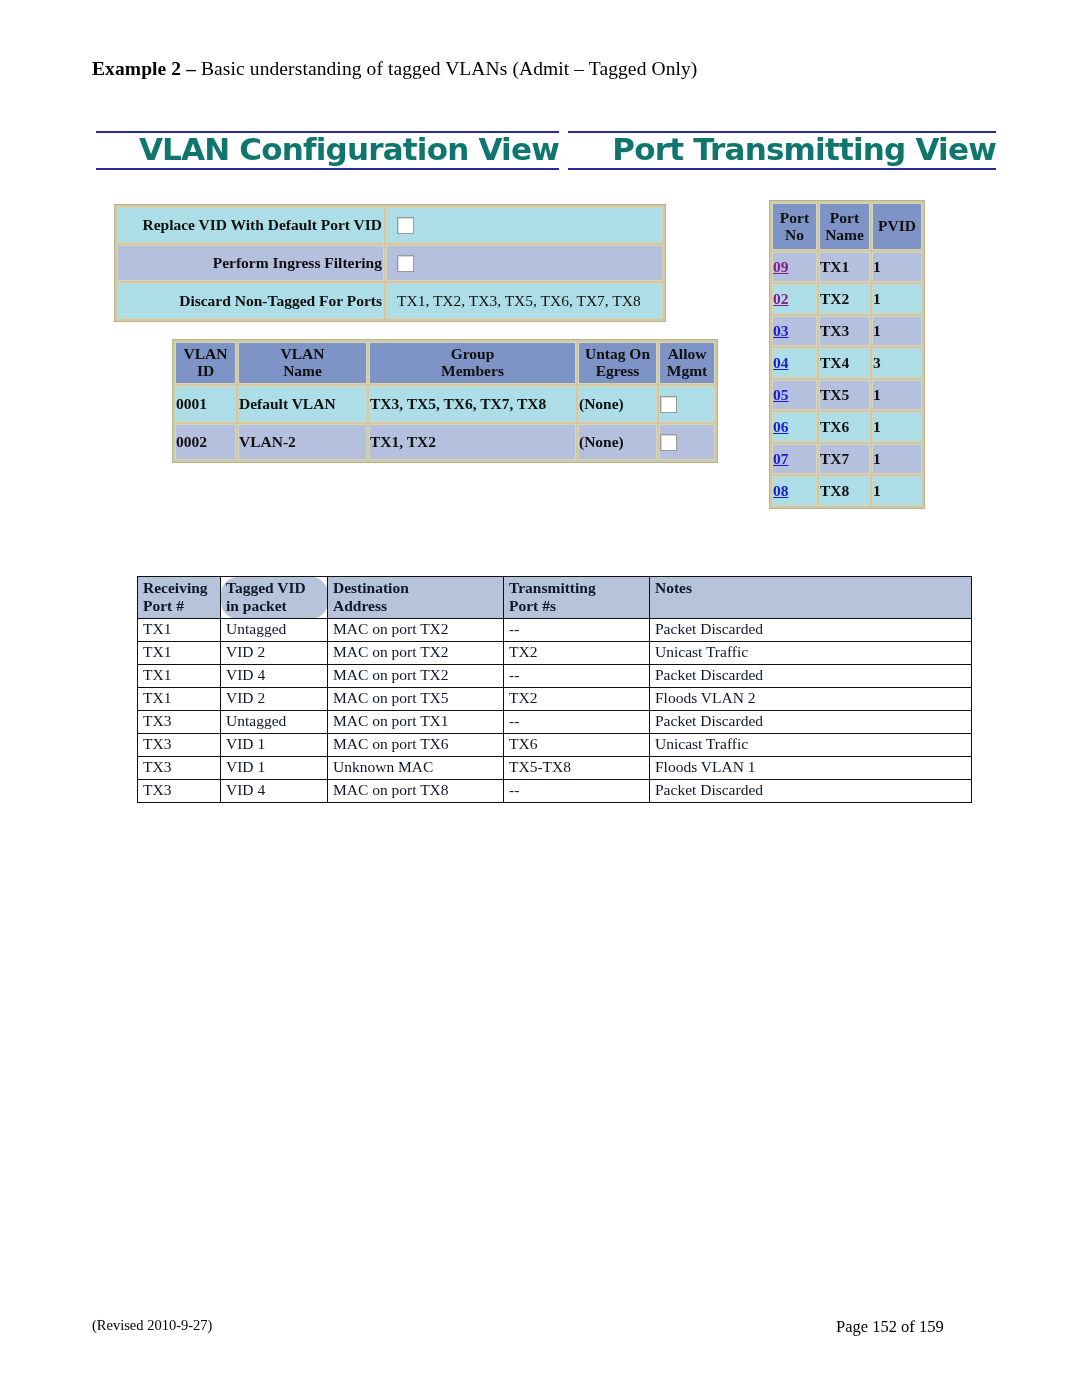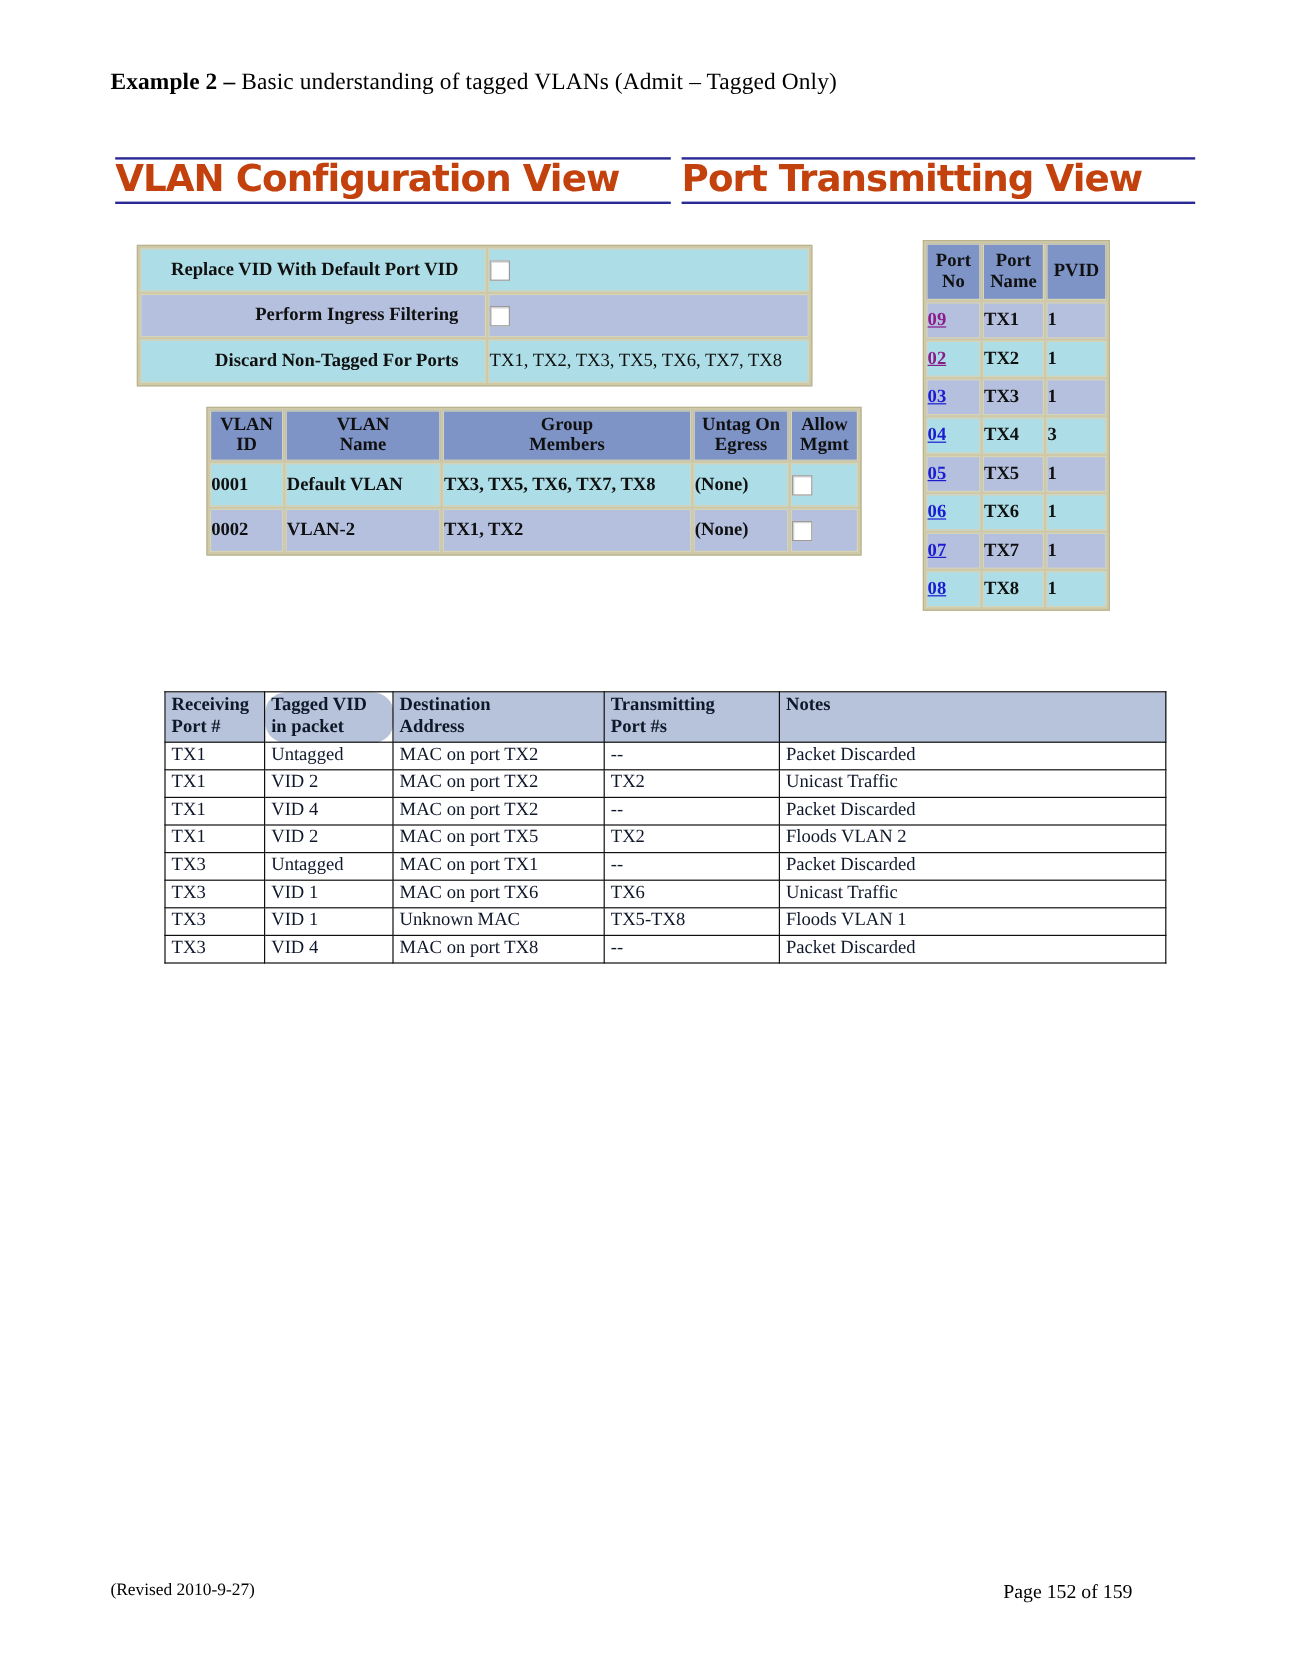--- a/index.html
+++ b/index.html
@@ -38,24 +38,24 @@
     width: 1080px;
     height: 1397px;
   }
 
   
   .view-title {
     position: absolute;
     font-family: "DejaVu Sans", "Liberation Sans", sans-serif;
     font-weight: bold;
     font-size: 31px;
-    color: #c2410c;
+    color: #0f766e;
     letter-spacing: -0.8px;
     white-space: nowrap;
-    text-align: left;
+    text-align: right;
     border-top: 2px solid #2a2a96;
     border-bottom: 2px solid #2a2a96;
     line-height: 1.02;
     padding: 1px 0 2px 0;
   }
   #vlan-view-title {
     left: 96px;
     top: 131px;
     width: 463px;
   }
@@ -86,26 +86,27 @@
   .cy { background: #addde6; }   
   .bl { background: #b4c0de; }   
   .hd { background: #7e93c6; }   
 
   
   #settings-panel { left: 114px; top: 204px; }
   #settings-panel td { height: 34px; }
   #settings-panel td.lbl {
     width: 264px;
     text-align: right;
-    padding-right: 22px;
+    padding-right: 1px;
     white-space: nowrap;
   }
   #settings-panel td.val {
     width: 265px;
     text-align: left;
+    padding-left: 10px;
     font-weight: normal;
     white-space: nowrap;
   }
   #settings-panel td.val.ports { font-weight: normal; font-size: 15.5px; }
 
   
   .cbx {
     display: inline-block;
     width: 15px;
     height: 15px;

